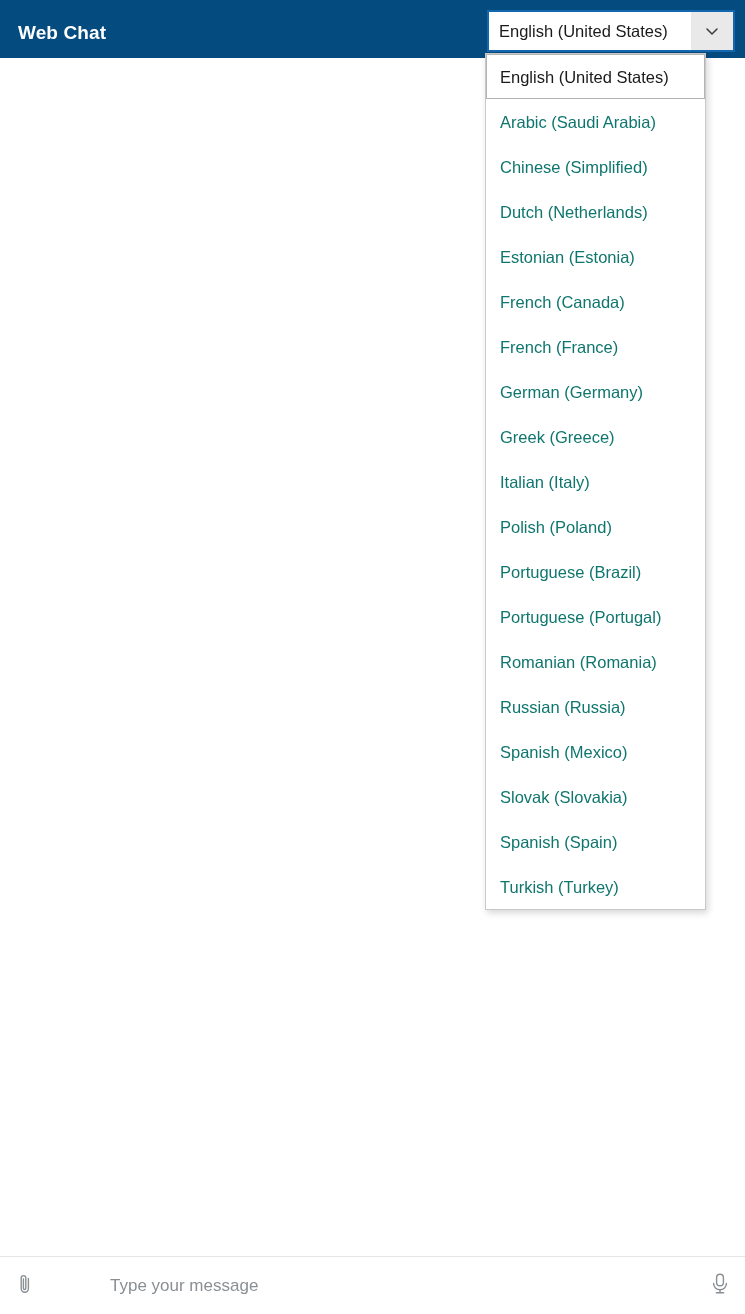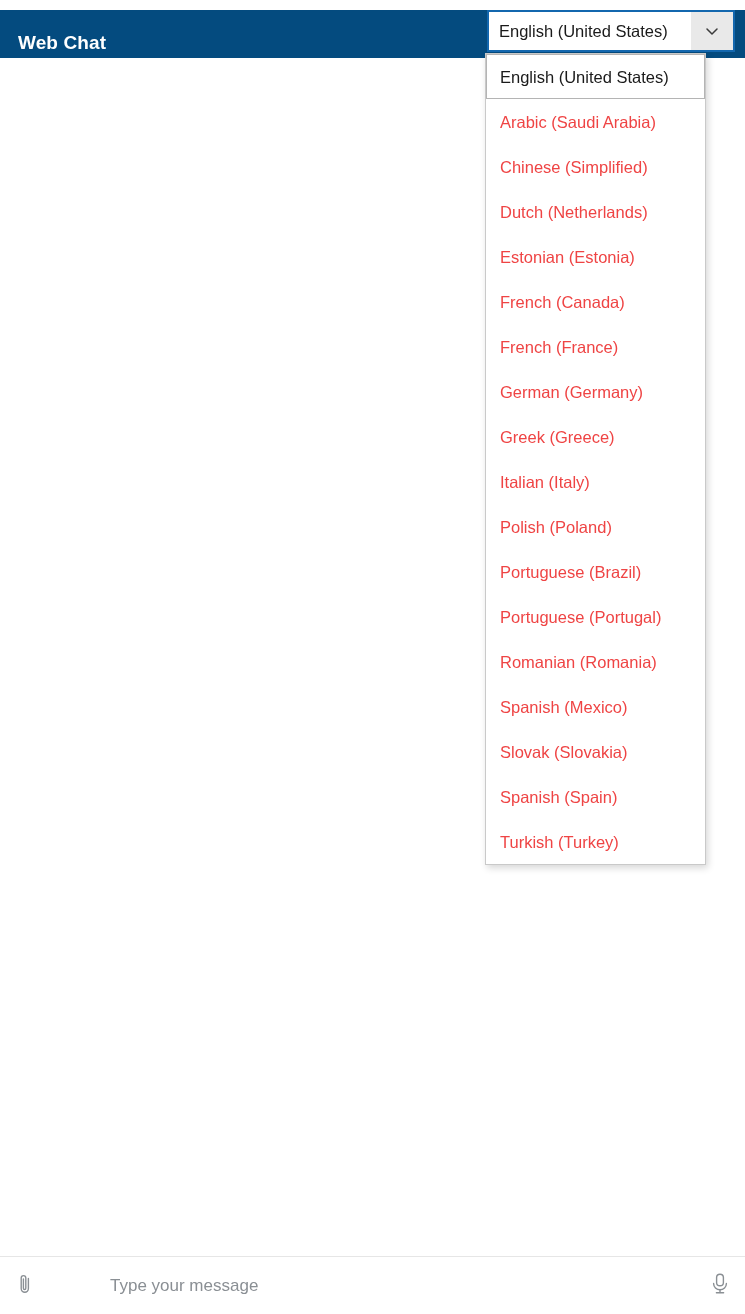--- a/index.html
+++ b/index.html
@@ -11,21 +11,21 @@
     height: 1314px;
     background: #ffffff;
     font-family: "Liberation Sans", sans-serif;
     overflow: hidden;
     position: relative;
   }
 
   
   #app-header {
     position: absolute;
-    top: 10px;
+    top: 0;
     left: 0;
     width: 745px;
     height: 66px;
     background: #044b7f;
     display: flex;
     align-items: center;
     box-sizing: border-box;
   }
   #app-title {
     color: #ffffff;
@@ -97,21 +97,21 @@
     z-index: 25;
     padding: 0;
     margin: 0;
     list-style: none;
   }
   .dropdown-option {
     height: 45px;
     line-height: 45px;
     padding-left: 13px;
     font-size: 16.5px;
-    color: #ef4444;
+    color: #0f766e;
     white-space: nowrap;
     box-sizing: border-box;
     cursor: pointer;
     border: 1px solid transparent;
   }
   .dropdown-option.is-focused {
     border: 1px solid #b4b4b4;
     background: #ffffff;
     color: #1a1a1a;
   }
@@ -199,20 +199,21 @@
     <li class="dropdown-option">Estonian (Estonia)</li>
     <li class="dropdown-option">French (Canada)</li>
     <li class="dropdown-option">French (France)</li>
     <li class="dropdown-option">German (Germany)</li>
     <li class="dropdown-option">Greek (Greece)</li>
     <li class="dropdown-option">Italian (Italy)</li>
     <li class="dropdown-option">Polish (Poland)</li>
     <li class="dropdown-option">Portuguese (Brazil)</li>
     <li class="dropdown-option">Portuguese (Portugal)</li>
     <li class="dropdown-option">Romanian (Romania)</li>
+    <li class="dropdown-option">Russian (Russia)</li>
     <li class="dropdown-option">Spanish (Mexico)</li>
     <li class="dropdown-option">Slovak (Slovakia)</li>
     <li class="dropdown-option">Spanish (Spain)</li>
     <li class="dropdown-option">Turkish (Turkey)</li>
   </ul>
 
 <div id="chat-transcript"></div>
 
 <div id="send-box">
   <button id="attachment-button">

